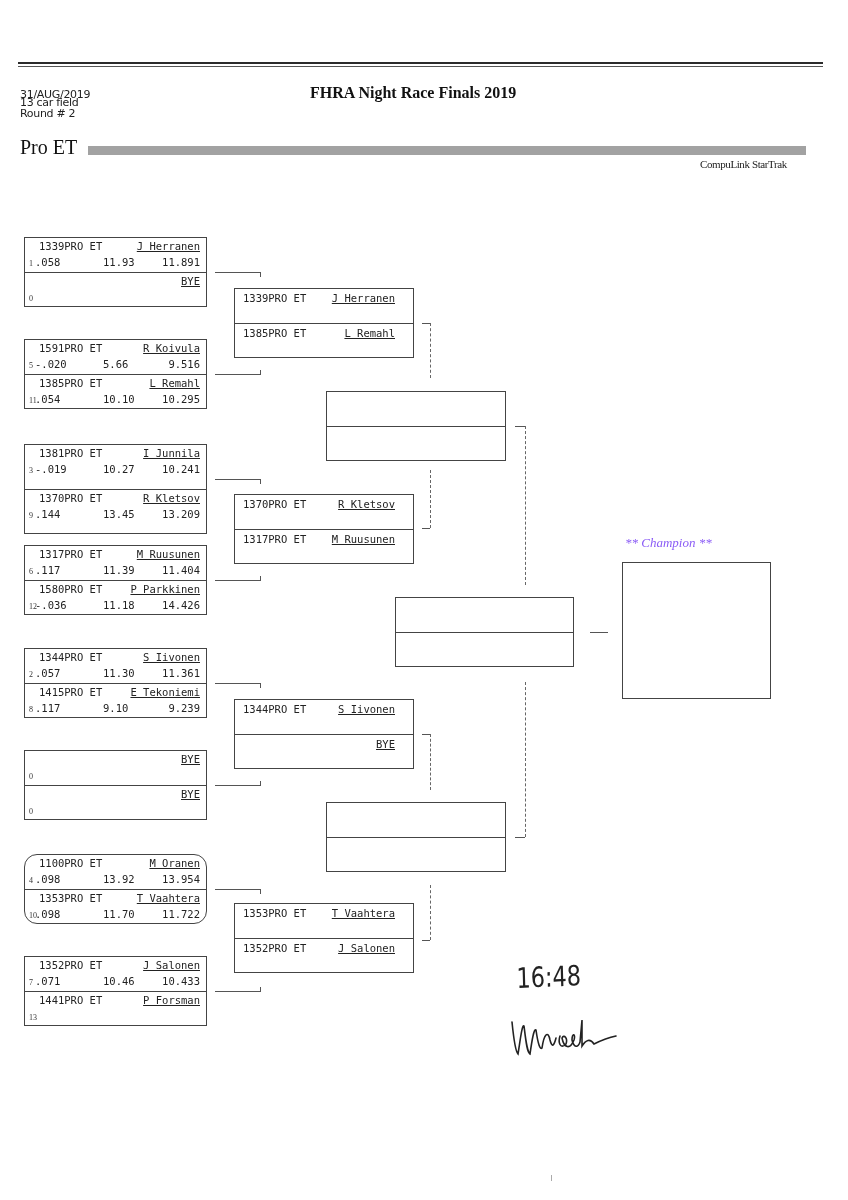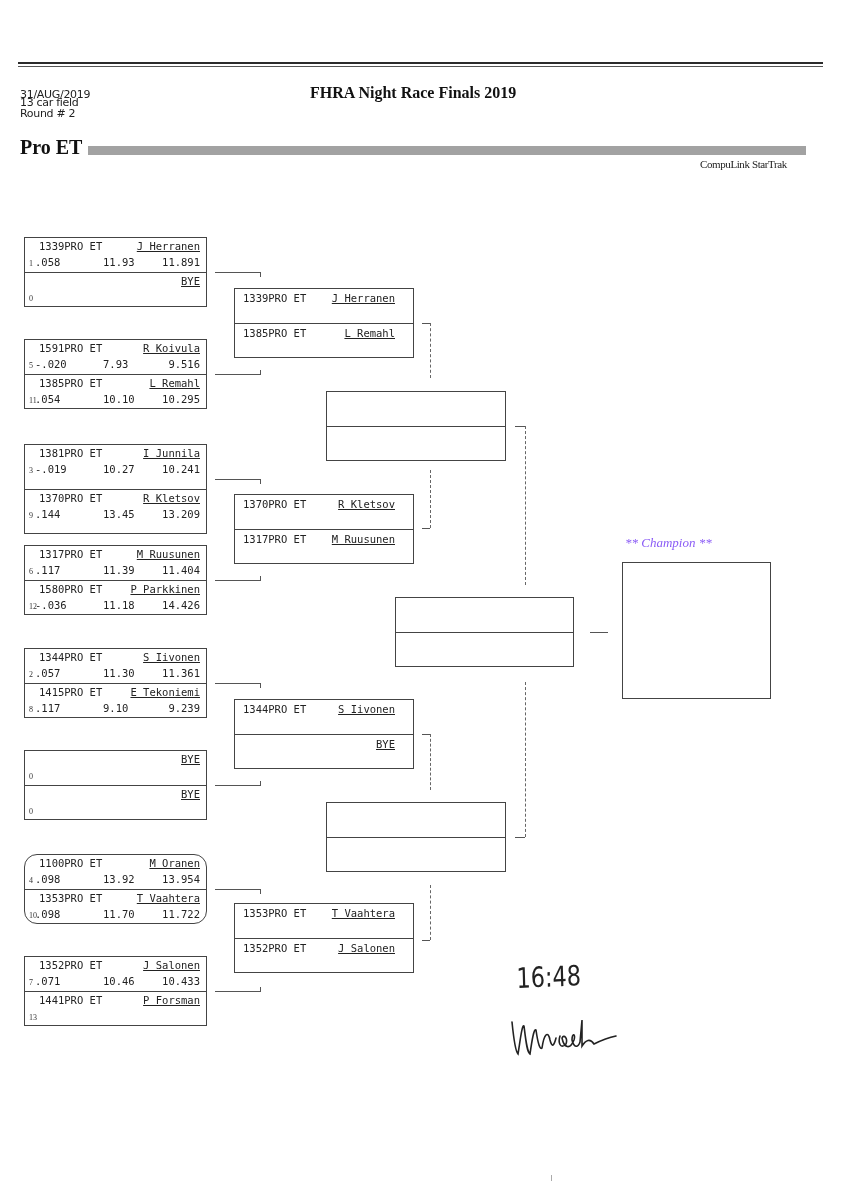--- a/index.html
+++ b/index.html
@@ -2,21 +2,21 @@
 <html><head>
 <meta charset="utf-8">
 <style>
   html, body { margin:0; padding:0; background:#ffffff; }
   body { width:848px; height:1200px; position:relative; overflow:hidden; color:#1a1a1a; }
   .abs { position:absolute; }
   .topline1 { left:18px; top:62px; width:805px; height:2px; background:#2b2b2b; }
   .topline2 { left:18px; top:66px; width:805px; height:1px; background:#555; }
   .meta { left:20px; font-family:"DejaVu Sans", sans-serif; font-size:11px; color:#222; letter-spacing:-0.3px; }
   .title { left:310px; top:84px; font-family:"Liberation Serif", serif; font-weight:bold; font-size:16px; color:#111; }
-  .cat { left:20px; top:136px; font-family:"Liberation Serif", serif; font-weight:bold; font-size:20px; color:#111; }
+  .cat { left:20px; top:136px; font-family:"Liberation Serif", serif; font-weight:normal; font-size:20px; color:#111; }
   .dotbar { left:88px; top:146px; width:718px; height:9px;
     background-image: radial-gradient(#8a8a8a 0.7px, transparent 0.8px);
     background-size:2px 2px; opacity:0.85; }
   .brand { left:700px; top:158px; font-family:Liberation Serif, serif; font-size:11px; color:#222; letter-spacing:-0.4px;text-align:right; }
 
   .box { position:absolute; border:1px solid #444; box-sizing:border-box; background:#fff; }
   .half { position:absolute; left:0; right:0; height:50%; box-sizing:border-box; }
   .half.bottom { top:50%; border-top:1px solid #444; }
   .half.top { top:0; }
   .mono { font-family:"DejaVu Sans Mono", monospace; font-size:10.5px; color:#222; }
@@ -79,21 +79,21 @@
     </div>
     <div class="box r1" style="left:24px; top:339px; width:183px; height:70px;">
       <div class="half top">
         <div class="line1 mono">
           <span class="carnum">1591PRO ET</span>
           <span class="driver">R Koivula</span>
         </div>
         <div class="line2 mono">
           <span class="seed">5</span>
           <span class="rt">-.020</span>
-          <span class="et">7.93</span>
+          <span class="et">5.66</span>
           <span class="spd">9.516</span>
         </div>
       </div>
       <div class="half bottom">
         <div class="line1 mono">
           <span class="carnum">1385PRO ET</span>
           <span class="driver">L Remahl</span>
         </div>
         <div class="line2 mono">
           <span class="seed">11</span>

